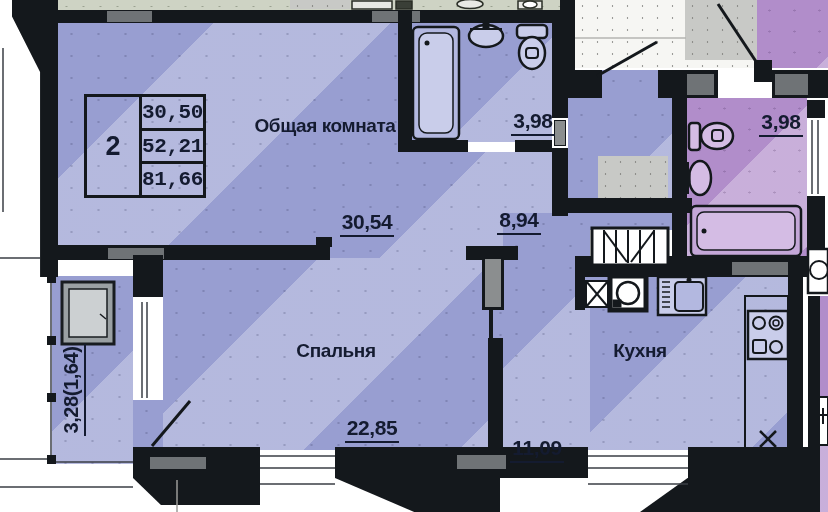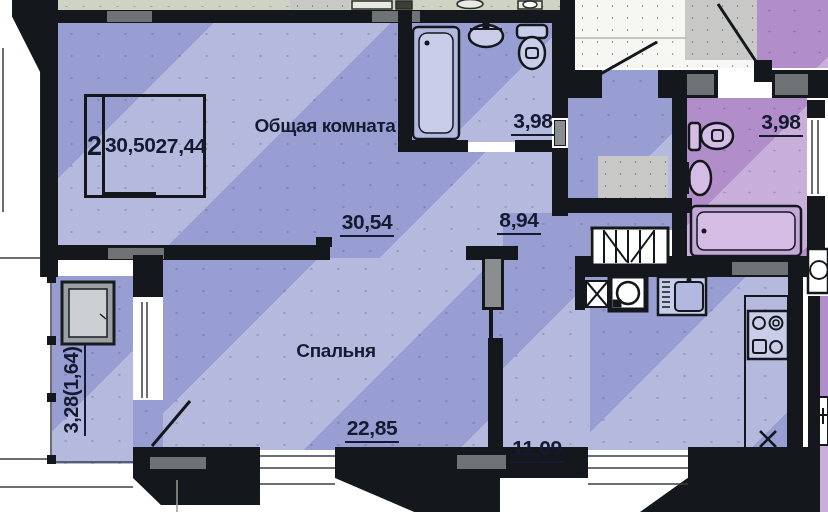--- a/index.html
+++ b/index.html
@@ -32,21 +32,21 @@
   
   .lbl{font-weight:700;letter-spacing:-0.4px;text-align:center;white-space:nowrap;}
   .room-name{font-size:19px;}
   .num{font-size:21px;}
   .num .u{display:inline-block;border-bottom:2.5px solid #141b30;padding:0 2px 1px 2px;}
   .vlabel{transform:rotate(-90deg);transform-origin:center center;}
   
   #unit-table{border:3px solid #14181c;display:flex;box-sizing:border-box;}
   #unit-table .c-left{width:52px;display:flex;align-items:center;justify-content:center;
       font-size:27px;font-weight:700;border-right:3px solid #14181c;}
-  #unit-table .c-right{flex:1;display:flex;flex-direction:row;}
+  #unit-table .c-right{flex:1;display:flex;flex-direction:column;font-family:Liberation Mono, monospace;}
   #unit-table .c-right div{flex:1;display:flex;align-items:center;justify-content:center;
       font-size:21px;font-weight:700;border-bottom:3px solid #14181c;letter-spacing:-0.4px;}
   #unit-table .c-right div:last-child{border-bottom:none;}
   svg{position:absolute;left:0;top:0;}
 </style>
 </head>
 <body>
 
 <div id="canvas">
 
@@ -267,27 +267,29 @@
       <ellipse cx="470" cy="4" rx="13" ry="4.5" fill="#e8e9e4" stroke-width="1.5"></ellipse>
       <rect x="518" y="1" width="24" height="8" fill="#e8e9e4" stroke-width="1.5"></rect>
       <ellipse cx="530" cy="4.5" rx="7" ry="3.5" fill="#ffffff" stroke-width="1.5"></ellipse>
     </g>
   </svg>
 
   <div id="unit-table" class="abs" style="left:84px;top:94px;width:122px;height:104px;">
     <div class="c-left">2</div>
     <div class="c-right">
       <div>30,50</div>
-      <div>27,44</div>
+      <div>52,21</div>
+      <div>81,66</div>
     </div>
   </div>
 
   <div class="abs lbl room-name" style="left:225px;top:115px;width:200px;">Общая комната</div>
   <div class="abs lbl num" style="left:338px;top:210px;width:58px;"><span class="u">30,54</span></div>
   <div class="abs lbl num" style="left:504px;top:109px;width:58px;"><span class="u">3,98</span></div>
   <div class="abs lbl num" style="left:490px;top:208px;width:58px;"><span class="u">8,94</span></div>
   <div class="abs lbl room-name" style="left:276px;top:340px;width:120px;">Спальня</div>
   <div class="abs lbl num" style="left:342px;top:416px;width:60px;"><span class="u">22,85</span></div>
   <div class="abs lbl num" style="left:507px;top:436px;width:60px;"><span class="u">11,09</span></div>
+  <div class="abs lbl room-name" style="left:580px;top:340px;width:120px;">Кухня</div>
   <div class="abs lbl num" style="left:752px;top:110px;width:58px;"><span class="u">3,98</span></div>
   <div class="abs lbl num vlabel" style="left:0;top:377px;width:146px;height:26px;font-size:20px;"><span class="u">3,28(1,64)</span></div>
 
 </div>
 
 </body></html>

